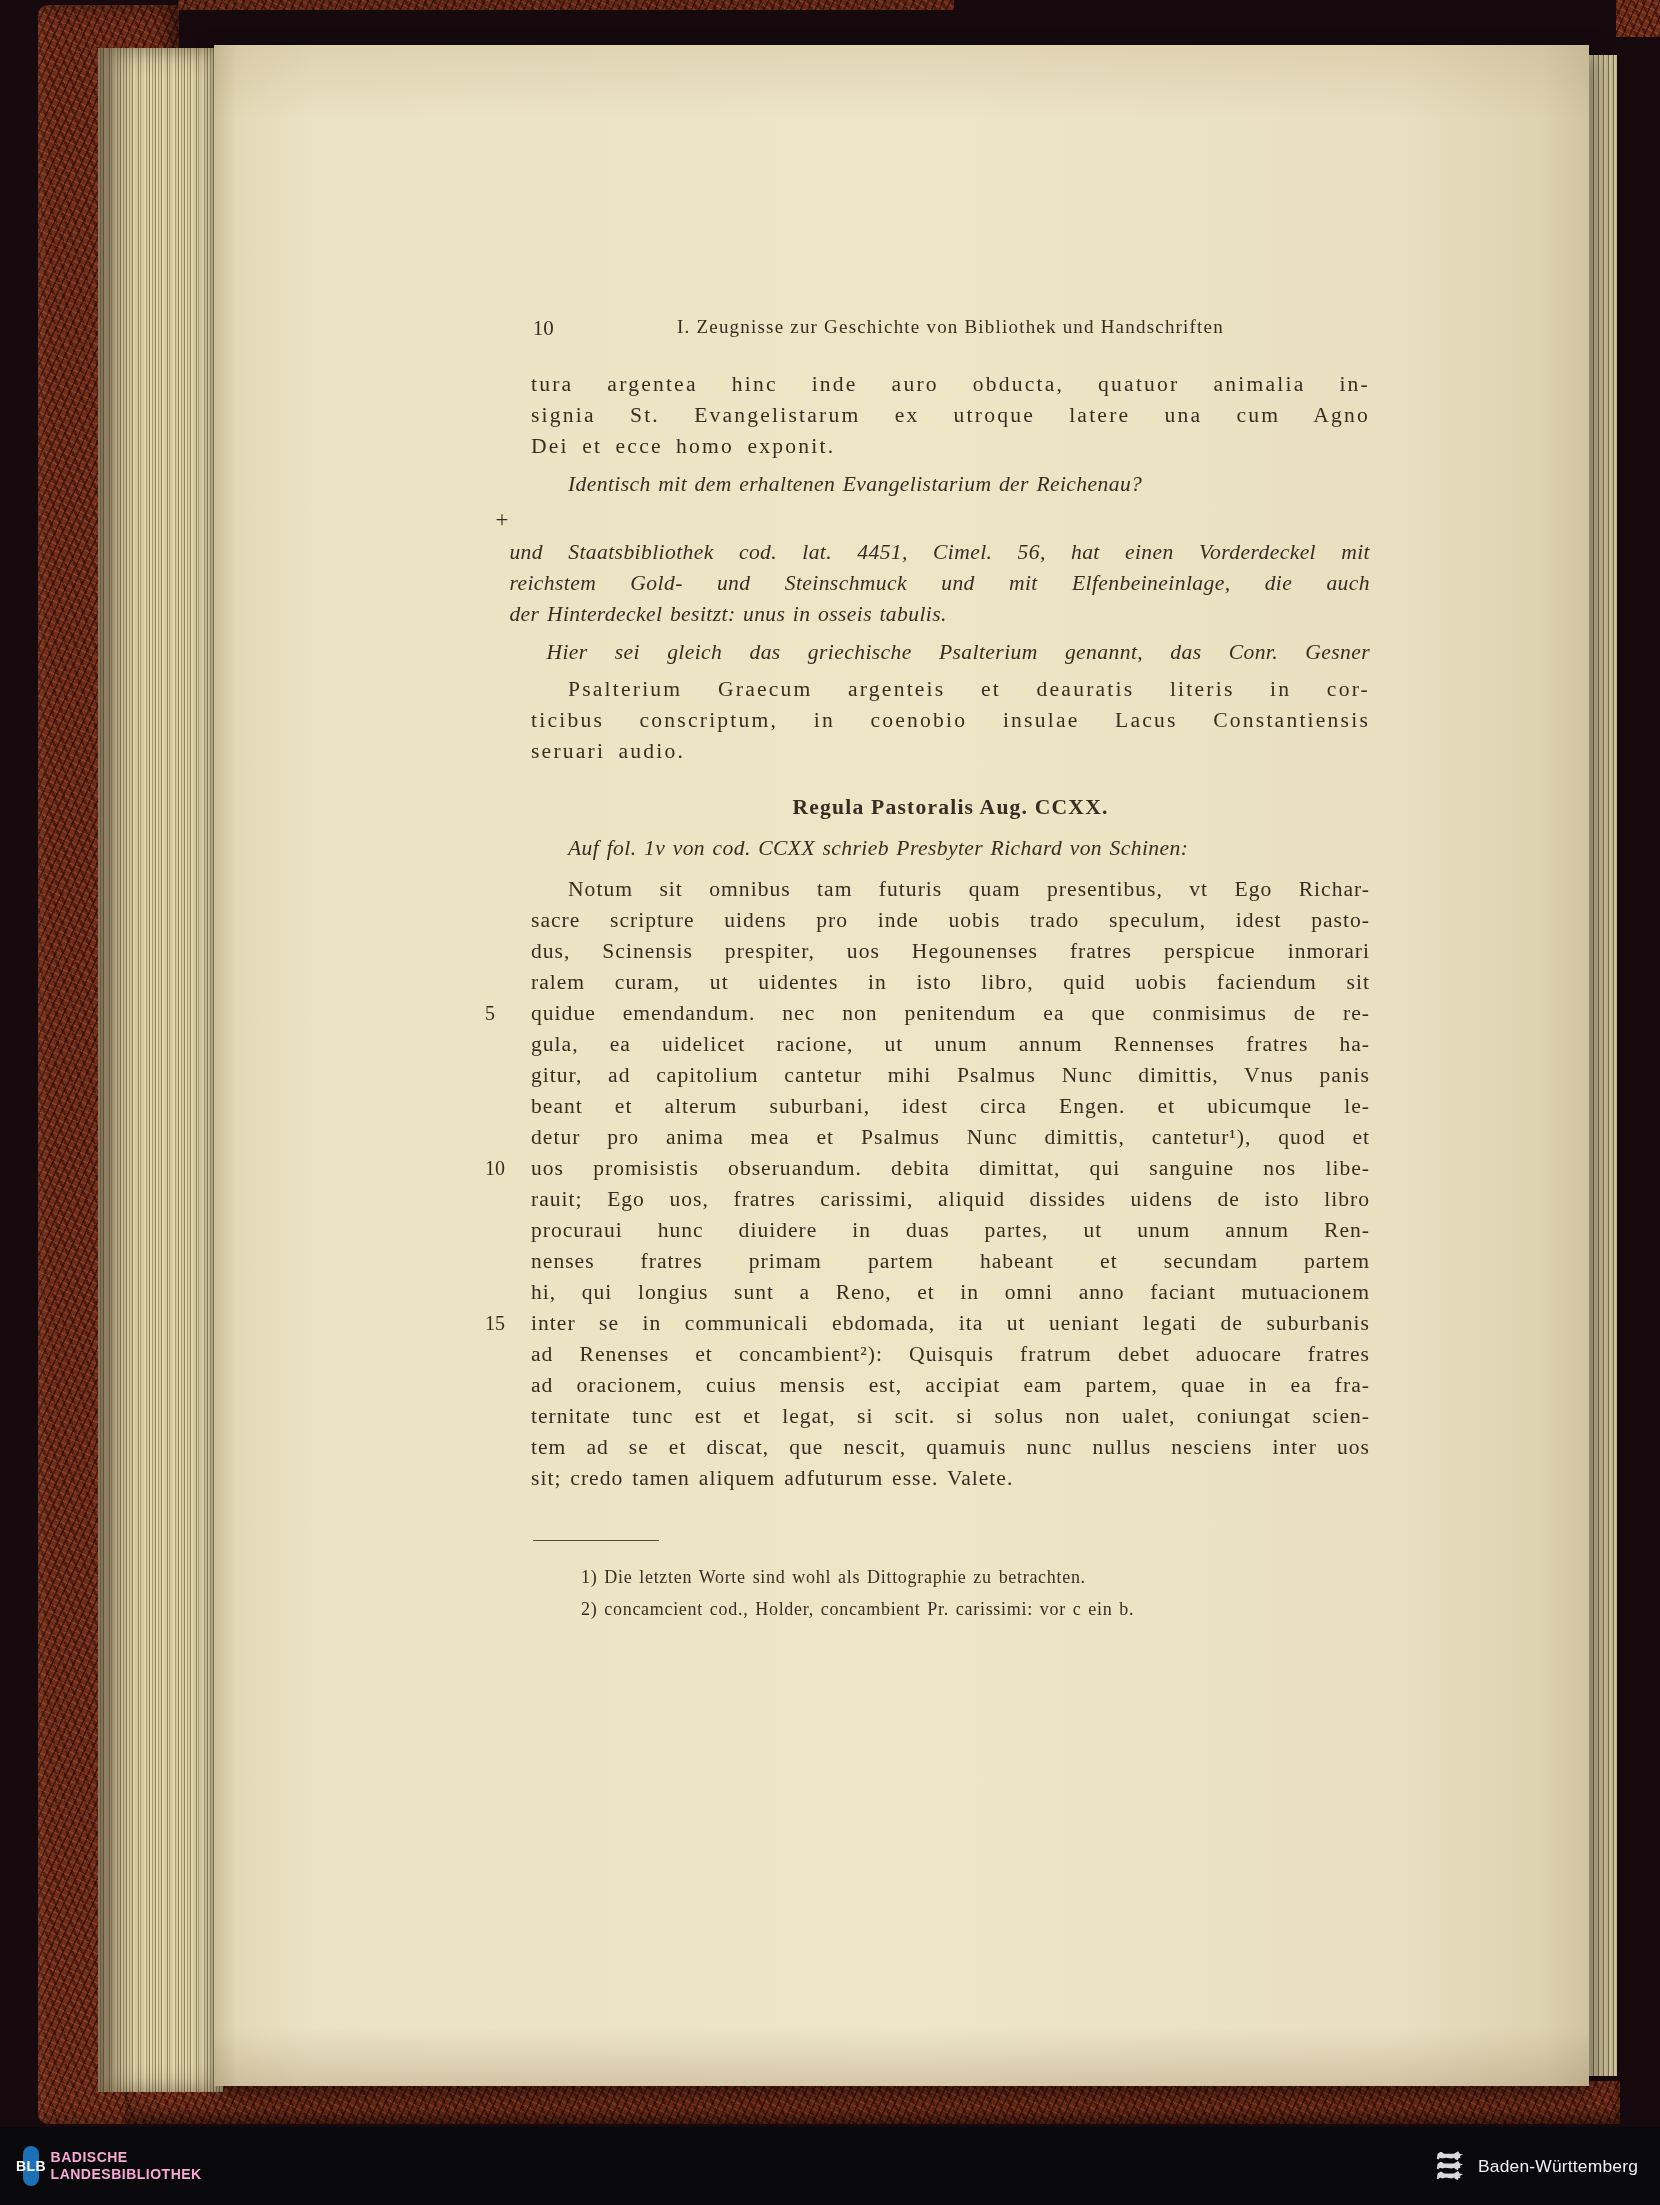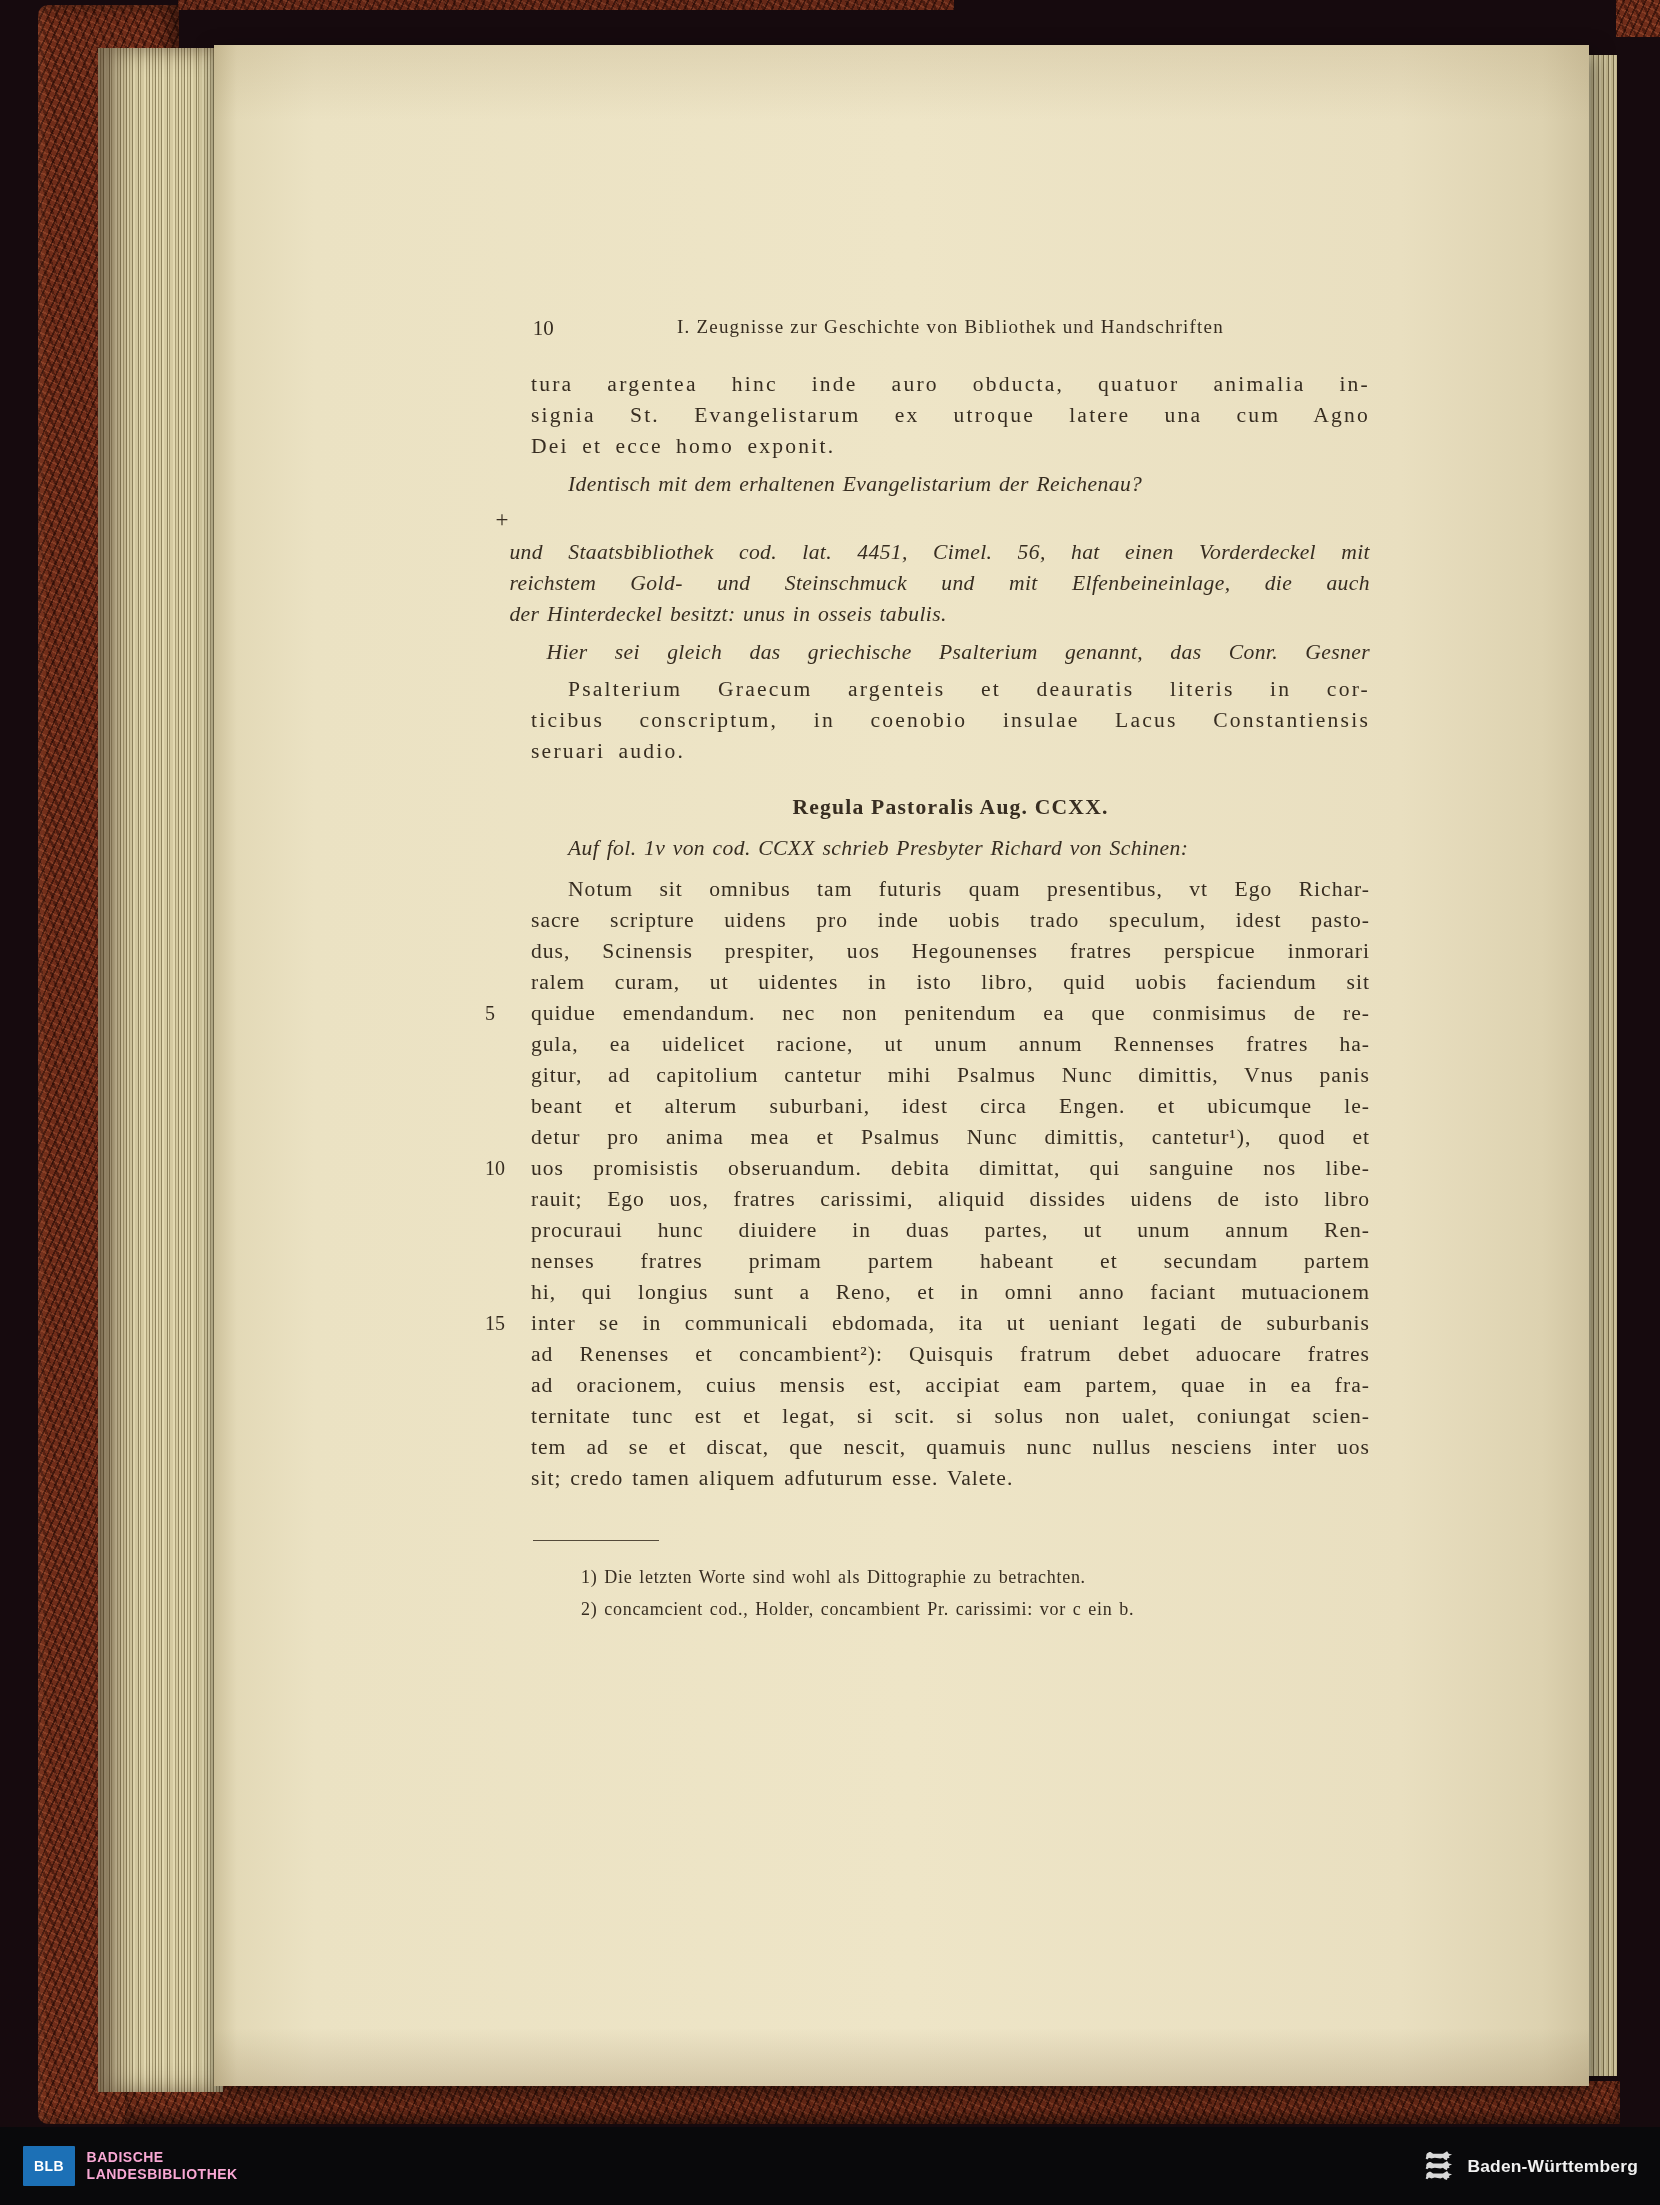--- a/index.html
+++ b/index.html
@@ -87,26 +87,26 @@
 
   
   .footer {
     position: absolute; left: 0; bottom: 0; width: 1661px; height: 78px; z-index: 6;
     background: #09090b; display: flex; align-items: center; justify-content: space-between;
     padding: 0 23px; box-sizing: border-box;
     font-family: "Liberation Sans", "DejaVu Sans", sans-serif;
   }
   .brand-left { display: flex; align-items: center; gap: 11.6px; }
   .blb-badge {
-    width: 52px; height: 40px; background: #1c70b6; border-radius: 1px;
+    width: 16px; height: 40px; background: #1c70b6; border-radius: 9px;
     color: #ffffff; font-weight: bold; font-size: 14px; letter-spacing: 0.4px;
     display: flex; align-items: center; justify-content: center;
   }
   .blb-text { color: #f9a8d4; font-weight: bold; font-size: 14px; line-height: 17.4px; letter-spacing: 0.5px; }
-  .brand-right { display: flex; align-items: center; gap: 10px; color: #f0f0f0; font-weight: bold; font-size: 17.4px; letter-spacing: 0.2px; }
+  .brand-right { display: flex; align-items: center; gap: 10px; color: #f0f0f0; font-weight: normal; font-size: 17.4px; letter-spacing: 0.2px; }
 </style>
 </head>
 <body>
 
 <div class="stage">
 
   <div class="cover-left leather"></div>
   <div class="cover-bottom leather"></div>
   <div class="cover-top leather"></div>
   <div class="cover-corner leather"></div>

